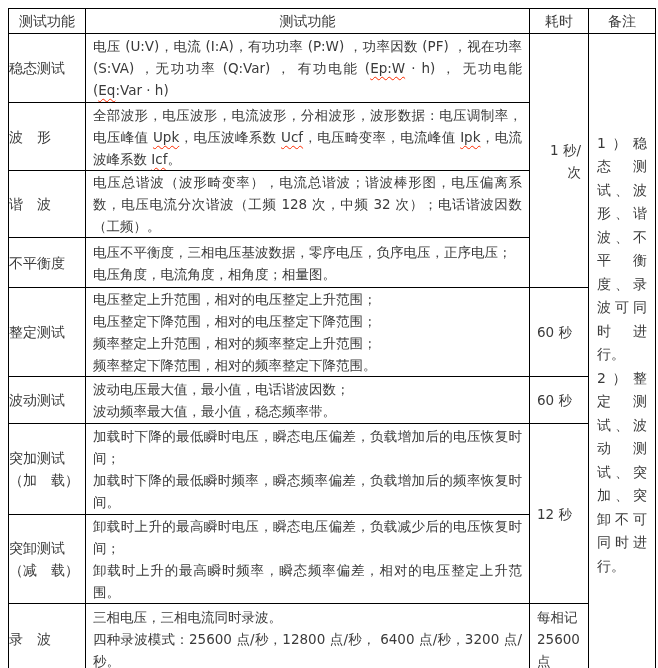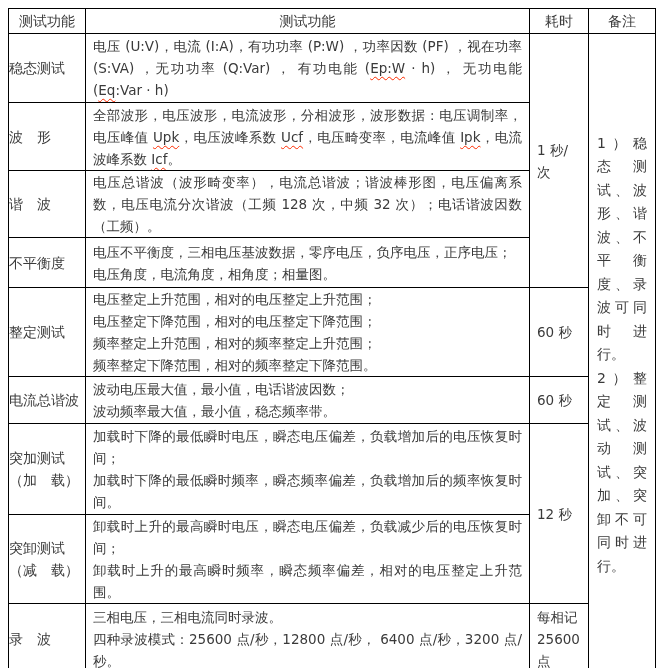--- a/index.html
+++ b/index.html
@@ -38,21 +38,21 @@
     line-height: 22px;
     padding: 0 7px;
     text-align: justify;
   }
   td.time {
     font-size: 13.5px;
     line-height: 22px;
     padding: 0 7px;
     text-align: left;
   }
-  td.time.left { text-align: left; }
+  td.time.left { text-align: right; }
   td.remark {
     vertical-align: top;
     font-size: 14px;
     line-height: 23.5px;
     padding: 2px 8px 0 8px;
     text-align: justify;
     text-justify: inter-character;
     word-break: normal;
   }
   .sp { text-decoration: underline wavy #ff2a00 1px; text-underline-offset: 3px; text-decoration-skip-ink: none; }
@@ -97,21 +97,21 @@
     </tr>
     <tr style="height:88px">
       <td class="fn">整定测试</td>
       <td class="params">电压整定上升范围，相对的电压整定上升范围；
 电压整定下降范围，相对的电压整定下降范围；
 频率整定上升范围，相对的频率整定上升范围；
 频率整定下降范围，相对的频率整定下降范围。</td>
       <td class="time">60 秒</td>
     </tr>
     <tr style="height:47px">
-      <td class="fn">电流总谐波</td>
+      <td class="fn">波动测试</td>
       <td class="params">波动电压最大值，最小值，电话谐波因数；
 波动频率最大值，最小值，稳态频率带。</td>
       <td class="time">60 秒</td>
     </tr>
     <tr style="height:91px">
       <td class="fn">突加测试
 （加　载）</td>
       <td class="params">加载时下降的最低瞬时电压，瞬态电压偏差，负载增加后的电压恢复时间；
 加载时下降的最低瞬时频率，瞬态频率偏差，负载增加后的频率恢复时间。</td>
       <td class="time" rowspan="2">12 秒</td>

